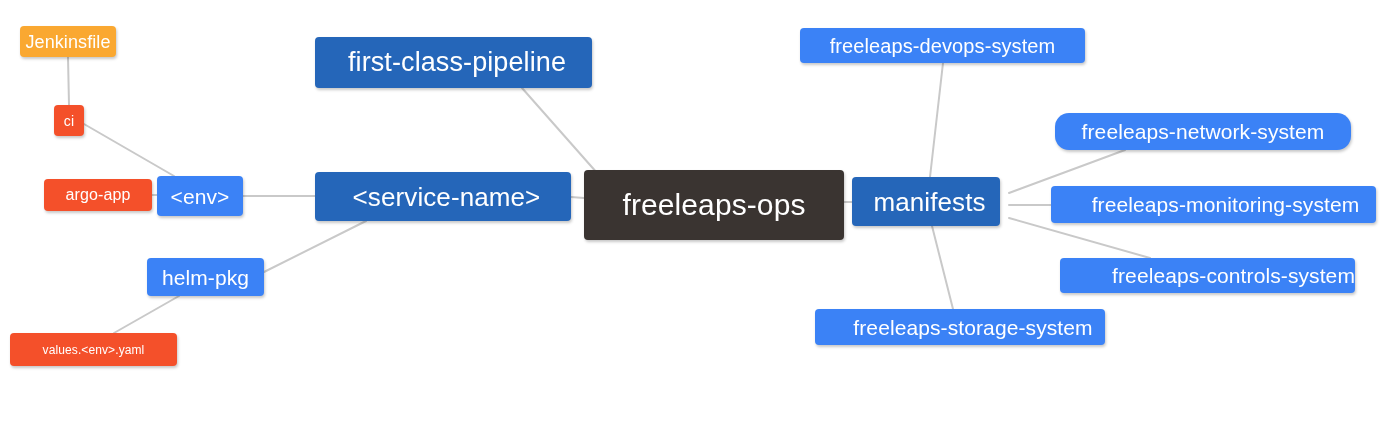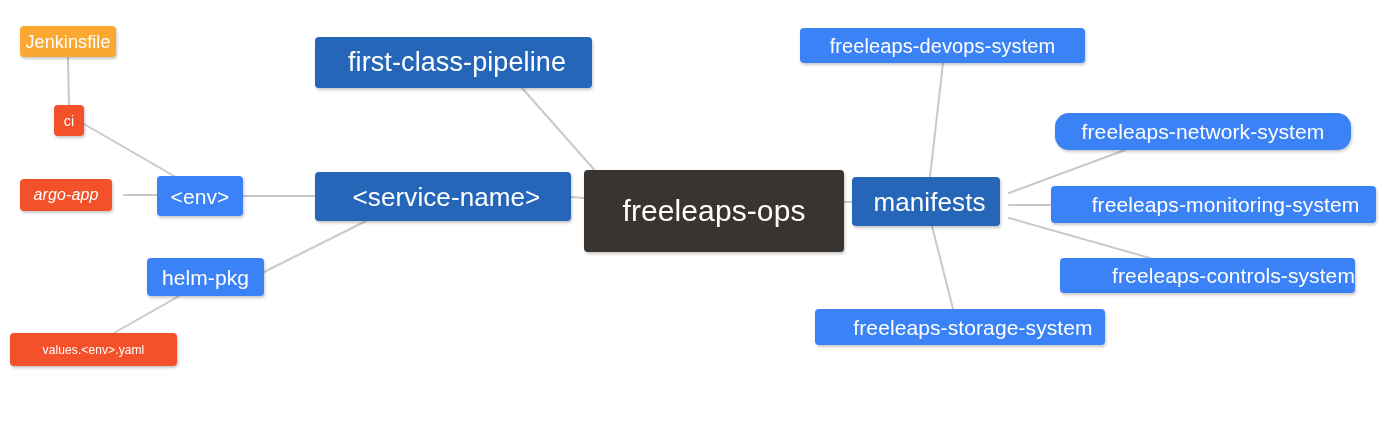--- a/index.html
+++ b/index.html
@@ -62,21 +62,21 @@
       <line x1="157" y1="195" x2="124" y2="195" stroke="#c9c9c9" stroke-width="2" stroke-linecap="round"></line>
       <line x1="69" y1="105" x2="68" y2="57" stroke="#c9c9c9" stroke-width="2" stroke-linecap="round"></line>
       <line x1="179" y1="296" x2="114" y2="333" stroke="#c9c9c9" stroke-width="2" stroke-linecap="round"></line>
       <line x1="930" y1="177" x2="943" y2="63" stroke="#c9c9c9" stroke-width="2" stroke-linecap="round"></line>
       <line x1="1009" y1="193" x2="1125" y2="150" stroke="#c9c9c9" stroke-width="2" stroke-linecap="round"></line>
       <line x1="1009" y1="205" x2="1051" y2="205" stroke="#c9c9c9" stroke-width="2" stroke-linecap="round"></line>
       <line x1="1009" y1="218" x2="1150" y2="258" stroke="#c9c9c9" stroke-width="2" stroke-linecap="round"></line>
       <line x1="932" y1="226" x2="953" y2="309" stroke="#c9c9c9" stroke-width="2" stroke-linecap="round"></line>
     </svg>
   <div id="nodes">
-      <div class="node n-root" style="left: 584px; top: 170px; width: 260px; height: 82px; font-size: 30px;">
+      <div class="node n-root" style="left: 584px; top: 170px; width: 260px; height: 70px; font-size: 30px;">
         <span>freeleaps-ops</span>
       </div>
       <div class="node n-blue" style="left: 315px; top: 37px; width: 277px; height: 51px; font-size: 27px;">
         <span>first-class-pipeline</span>
       </div>
       <div class="node n-blue" style="left: 315px; top: 172px; width: 256px; height: 49px; font-size: 26px;">
         <span>&lt;service-name&gt;</span>
       </div>
       <div class="node n-blue" style="left: 852px; top: 177px; width: 148px; height: 49px; font-size: 26px;">
         <span>manifests</span>
@@ -86,21 +86,21 @@
       </div>
       <div class="node n-green" style="left: 147px; top: 258px; width: 117px; height: 38px; font-size: 21px;">
         <span>helm-pkg</span>
       </div>
       <div class="node n-orange" style="left: 20px; top: 26px; width: 96px; height: 31px; font-size: 18px;">
         <span>Jenkinsfile</span>
       </div>
       <div class="node n-red" style="left: 54px; top: 105px; width: 30px; height: 31px; font-size: 14px;">
         <span>ci</span>
       </div>
-      <div class="node n-red" style="left: 20px; top: 179px; width: 92px; height: 32px; font-size: 16px; font-style: italic;">
+      <div class="node n-red" style="left: 44px; top: 179px; width: 108px; height: 32px; font-size: 16px;">
         <span>argo-app</span>
       </div>
       <div class="node n-red" style="left: 10px; top: 333px; width: 167px; height: 33px; font-size: 12px;">
         <span>values.&lt;env&gt;.yaml</span>
       </div>
       <div class="node n-green" style="left: 800px; top: 28px; width: 285px; height: 35px; font-size: 20px;">
         <span>freeleaps-devops-system</span>
       </div>
       <div class="node n-green" style="left: 1055px; top: 113px; width: 296px; height: 37px; font-size: 21px; border-radius: 14px;">
         <span>freeleaps-network-system</span>

